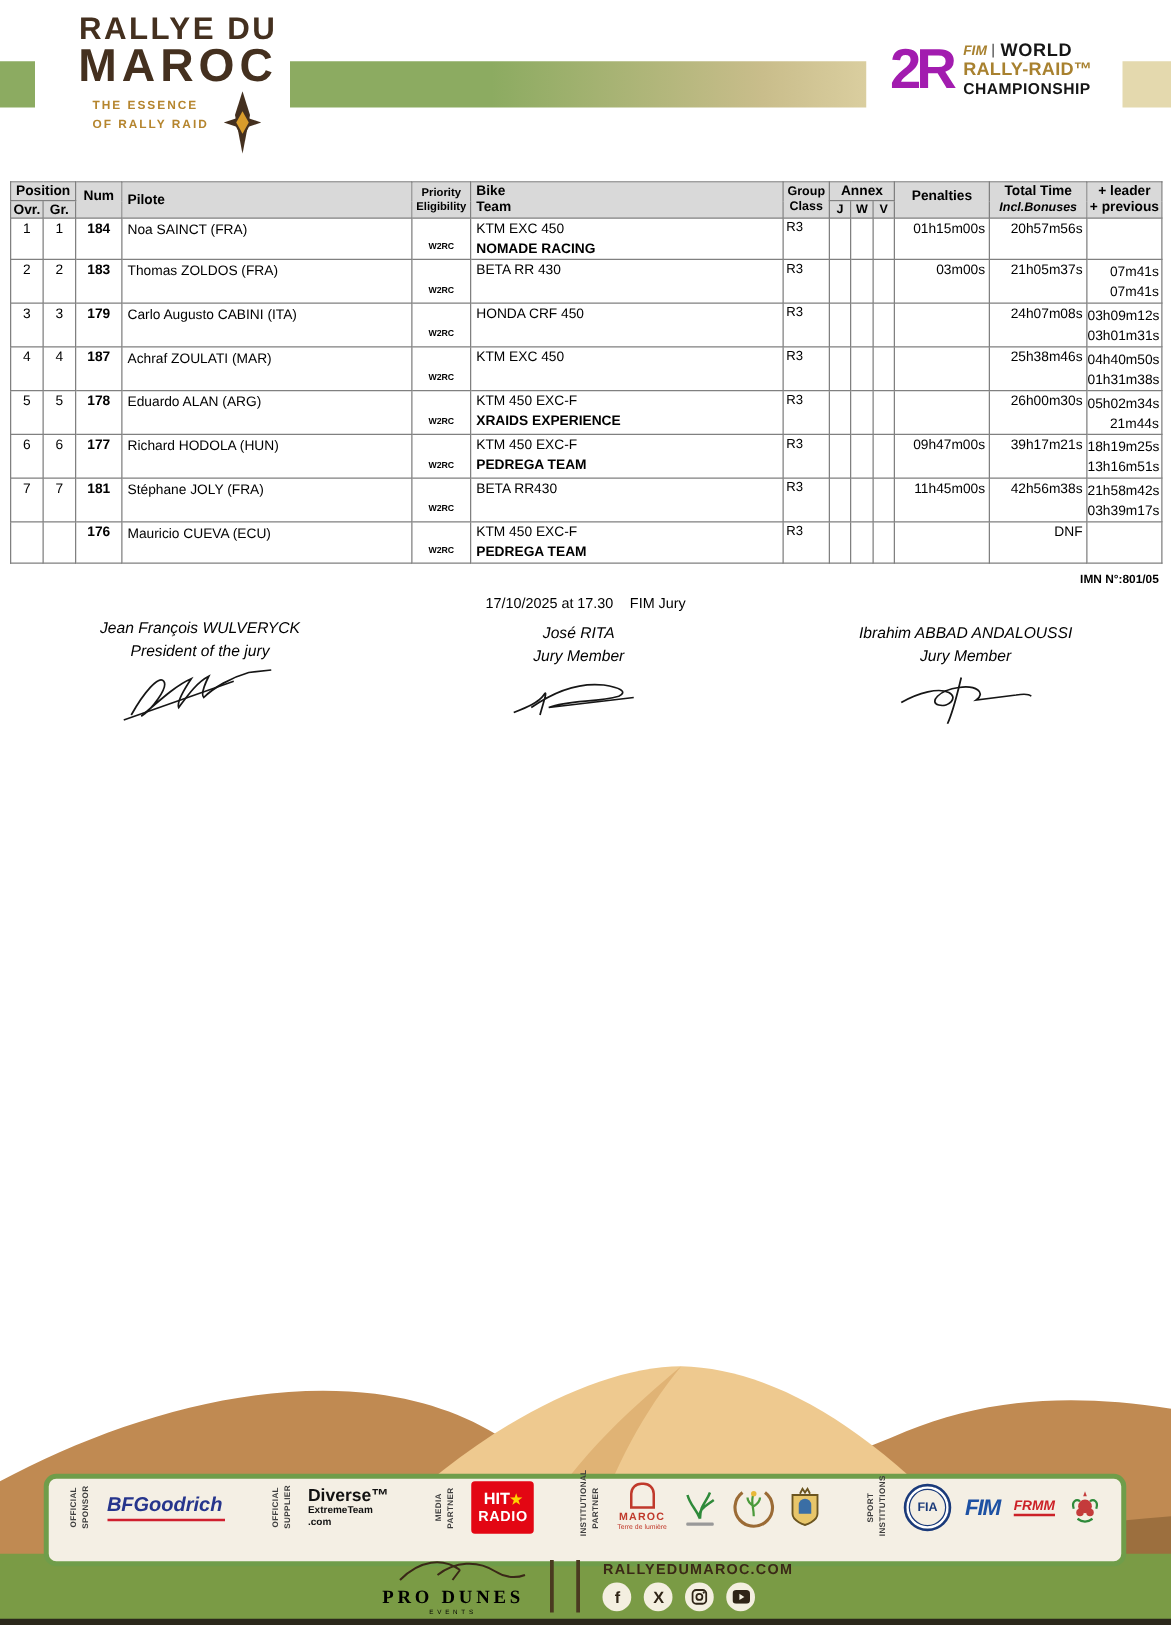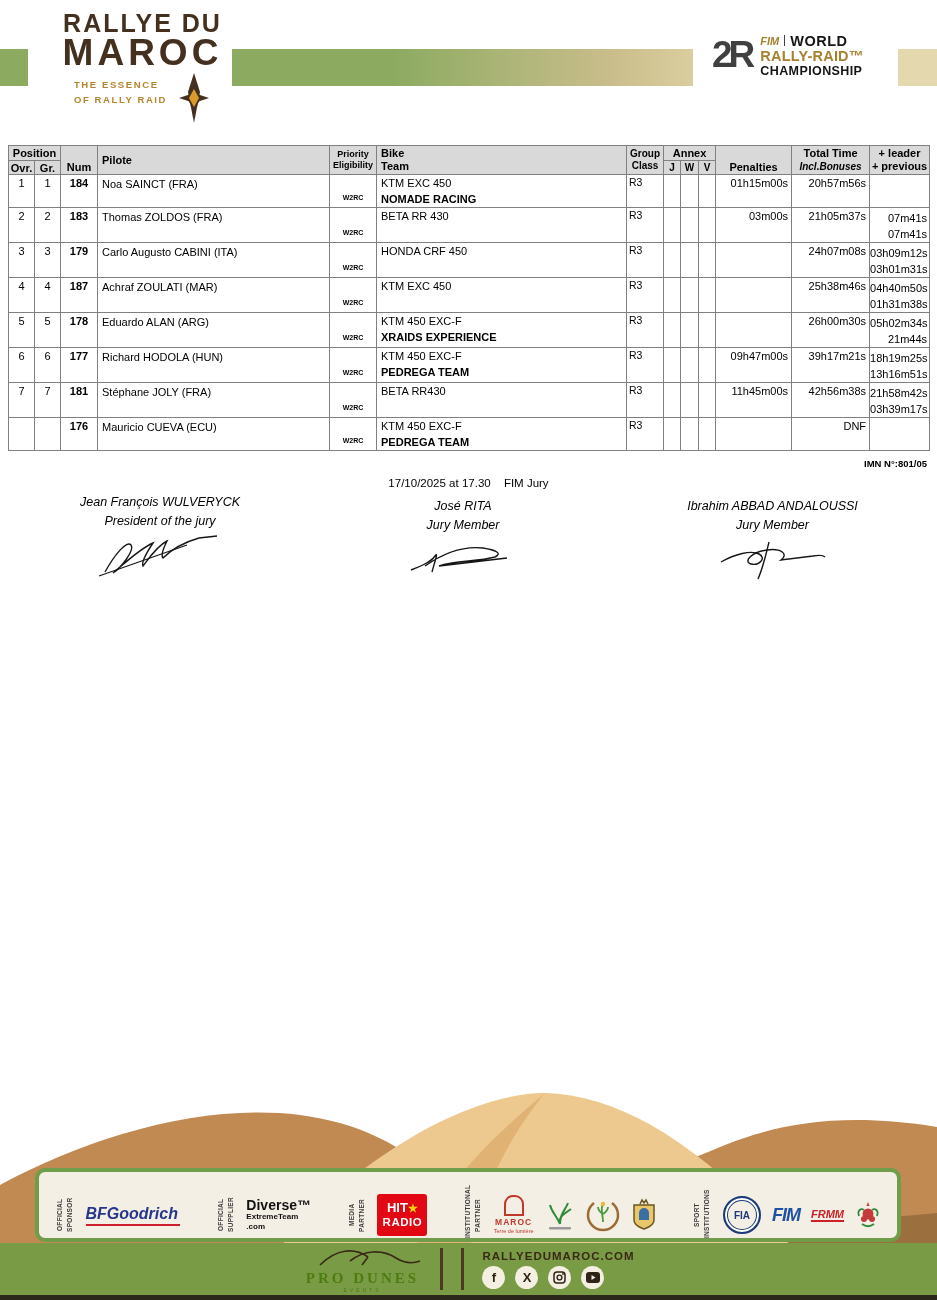--- a/index.html
+++ b/index.html
@@ -11,21 +11,21 @@
   .bar-left{position:absolute;left:0;top:49px;width:28px;height:37px;background:#8cab61;}
   .bar-mid{position:absolute;left:232px;top:49px;width:461px;height:37px;
     background:linear-gradient(to right,#8cab61 0%,#8cab61 35%,#c9bd8b 82%,#dace9f 100%);}
   .bar-right{position:absolute;right:0;top:49px;width:39px;height:37px;background:#e4d9ae;}
   .brand{position:absolute;left:40px;top:10px;width:205px;color:#44301f;text-align:center;}
   .brand-l1{font-size:25px;font-weight:900;letter-spacing:2px;line-height:26px;}
   .brand-l2{font-size:37px;font-weight:900;letter-spacing:4px;line-height:34px;}
   .brand-bottom{display:flex;align-items:flex-start;justify-content:center;gap:10px;margin-top:3px;}
   .tagline{color:#b5852e;font-size:9.5px;font-weight:bold;letter-spacing:1.6px;text-align:left;line-height:15px;margin-top:4px;}
   .champ{position:absolute;left:712px;top:30px;display:flex;align-items:center;gap:9px;}
-  .badge2r{font-size:37px;font-weight:900;color:#404040;letter-spacing:-4px;line-height:50px;}
+  .badge2r{font-size:45px;font-weight:900;color:#a21caf;letter-spacing:-4px;line-height:50px;}
   .champ-l1{display:flex;align-items:center;gap:5px;}
   .champ-fim{color:#a8812f;font-style:italic;font-weight:900;font-size:11px;}
   .champ-sep{width:1px;height:11px;background:#444;}
   .champ-world{font-weight:900;font-size:14.5px;color:#151515;letter-spacing:.5px;}
   .champ-rr{color:#a8812f;font-weight:900;font-size:14.5px;line-height:15px;letter-spacing:.2px;}
   .champ-cs{font-weight:900;font-size:12.5px;color:#151515;letter-spacing:.4px;line-height:14px;}
 
   
   .title{ text-align:center;font-size:17.5px;font-weight:bold;margin-top:16px;flex:none;}
   .subtitle{text-align:center;font-size:14.5px;font-weight:bold;margin-top:14px;flex:none;}
@@ -33,21 +33,21 @@
   
   table{border-collapse:collapse;table-layout:fixed;margin:15px 0 0 8px;width:921px;flex:none;}
   th,td{border:1px solid #808080;padding:0;overflow:hidden;font-size:11px;}
   thead th{background:#d9d9d9;font-weight:bold;}
   thead tr.h1 th{height:14px;}
   thead tr.h2 th{height:13px;}
   .th-left{text-align:left;padding-left:4px;}
   .th-2l{line-height:13px;}
   .th-small{font-size:9px;line-height:11px;}
   .th-grp{font-size:10px;line-height:12px;}
-  .th-bot{vertical-align:bottom;padding-bottom:1px;margin-left:28px;}
+  .th-bot{vertical-align:bottom;padding-bottom:11px;margin-left:28px;}
   .th-ital{font-style:italic;font-size:10px;}
   tbody tr{height:33px;}
   tbody td{vertical-align:top;}
   td.c{text-align:center;padding-top:2px;}
   td.num{font-weight:bold;}
   td.pil{padding:3px 0 0 4px;}
   td.pri{vertical-align:bottom;}
   .w2rc{font-size:7px;font-weight:bold;text-align:center;padding-bottom:6px;}
   td.bk{padding:1px 0 0 4px;}
   td.bk .l1{line-height:15px;}
@@ -69,23 +69,23 @@
   .m2{left:640px;top:20px;width:265px;}
   .sig{margin-top:1px;}
 
   .spacer{flex:1;}
 
   
   .footer{position:absolute;left:0;bottom:0;width:937px;height:215px;flex:none;}
   .dunes{position:absolute;left:0;top:0;}
   .gbar{position:absolute;left:0;bottom:0;width:937px;height:57px;background:#7a9b45;}
   .gdark{position:absolute;left:0;bottom:0;width:937px;height:5px;background:#2b281b;}
-  .card{position:absolute;left:35px;top:83px;width:866px;height:74px;box-sizing:border-box;
+  .card{position:absolute;left:35px;top:94px;width:866px;height:74px;box-sizing:border-box;
     background:#f4efe4;border:4px solid #6f9d4a;border-radius:10px;
-    display:flex;align-items:flex-end;justify-content:space-between;padding:0 16px;gap:24px;}
+    display:flex;align-items:flex-start;justify-content:space-between;padding:0 16px;gap:24px;}
   .sgroup{display:flex;align-items:center;gap:11px;}
   .vlabel{writing-mode:vertical-rl;transform:rotate(180deg);font-size:6.5px;font-weight:bold;color:#3d3d3d;
     line-height:1.5;letter-spacing:.3px;text-align:center;height:46px;}
   .bfg{font-size:16px;font-weight:900;font-style:italic;color:#26358c;border-bottom:2px solid #cf1f2e;padding:0 2px 1px 0;}
   .diverse{color:#111;text-align:left;line-height:10px;}
   .diverse .d1{font-size:14px;font-weight:900;line-height:13px;}
   .diverse .d2,.diverse .d3{font-size:8px;font-weight:600;}
   .hit{width:50px;height:42px;background:#e30613;border-radius:3px;color:#fff;display:flex;flex-direction:column;
     align-items:center;justify-content:center;font-weight:900;line-height:14px;}
   .hit .h1{font-size:13px;}
@@ -94,21 +94,21 @@
   .maroc{color:#c0392b;text-align:center;line-height:9px;}
   .maroc-arch{width:16px;height:17px;border:2px solid #c0392b;border-radius:9px 9px 0 0;margin:0 auto 2px;}
   .maroc .mn{font-size:8.5px;font-weight:bold;letter-spacing:1px;}
   .maroc .mt{font-size:5.5px;}
   .fia{width:34px;height:34px;border-radius:50%;border:2px solid #1a3a7a;box-shadow:0 0 0 2px #fff inset, 0 0 0 3px #1a3a7a inset;
     display:flex;align-items:center;justify-content:center;font-size:10px;font-weight:900;color:#1a3a7a;}
   .fimlogo{font-size:18px;font-weight:900;font-style:italic;color:#1d51a3;letter-spacing:-1px;}
   .frmm{font-size:11px;font-weight:900;font-style:italic;color:#cc2127;border-bottom:2px solid #cc2127;}
 
   .gcontent{position:absolute;left:0;bottom:5px;width:937px;height:52px;display:flex;align-items:center;justify-content:center;gap:18px;}
-  .produnes{color:#4d7c0f;text-align:center;}
+  .produnes{color:#000000;text-align:center;}
   .produnes .pd-name{font-family:"Liberation Serif",serif;font-size:15px;letter-spacing:3px;font-weight:bold;line-height:15px;}
   .produnes .pd-sub{font-size:5px;letter-spacing:3px;line-height:8px;}
   .fdiv{width:3px;height:42px;background:#4a3a20;}
   .addr{color:#f2e8cf;font-size:10.5px;line-height:13.5px;text-align:left;}
   .webblock{text-align:left;}
   .website{color:#3a2817;font-weight:bold;font-size:11.5px;letter-spacing:1px;margin-bottom:4px;}
   .socials{display:flex;gap:10px;}
   .sicon{width:23px;height:23px;border-radius:50%;background:#f4efe0;color:#2f2416;display:flex;align-items:center;justify-content:center;
     font-weight:900;font-size:13px;}
 </style>

